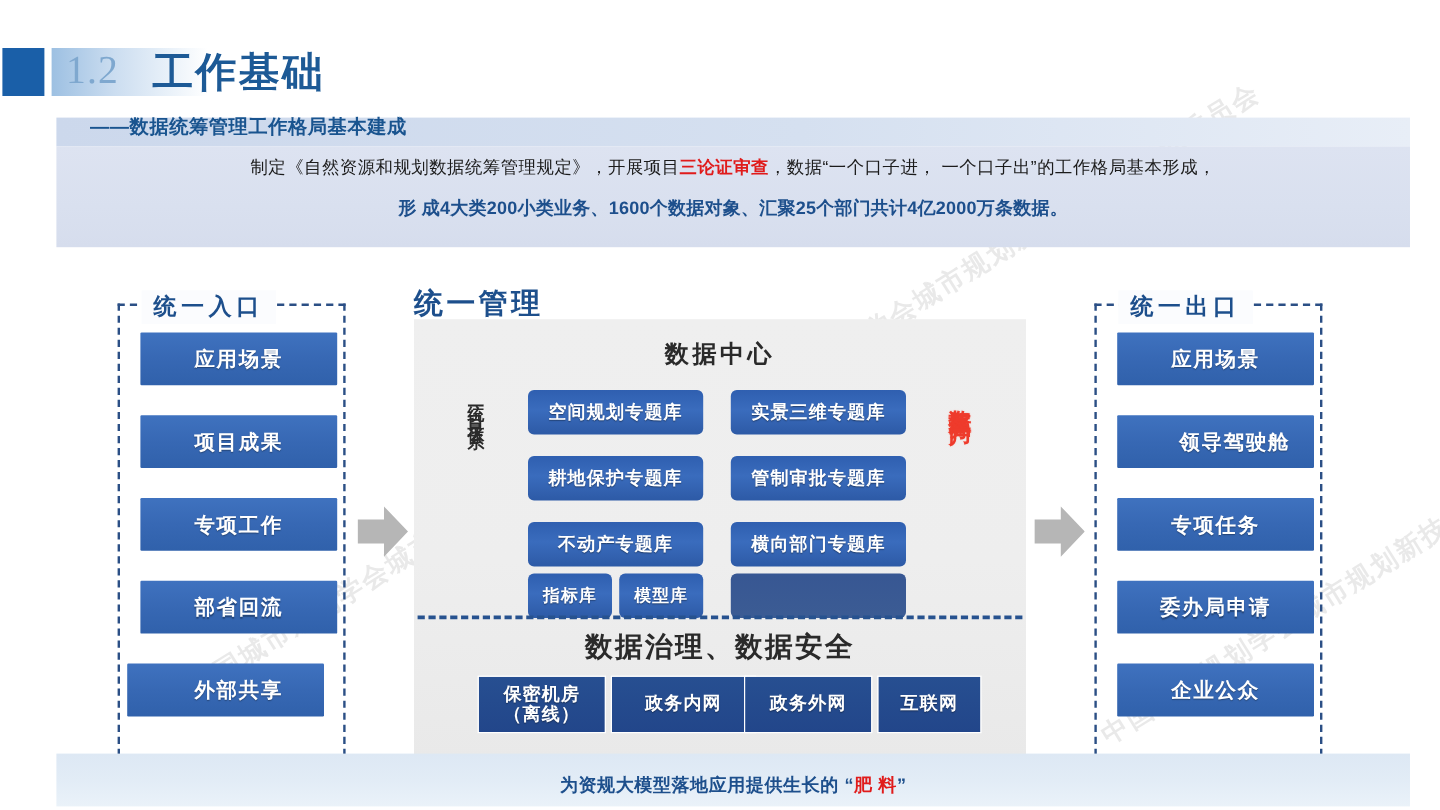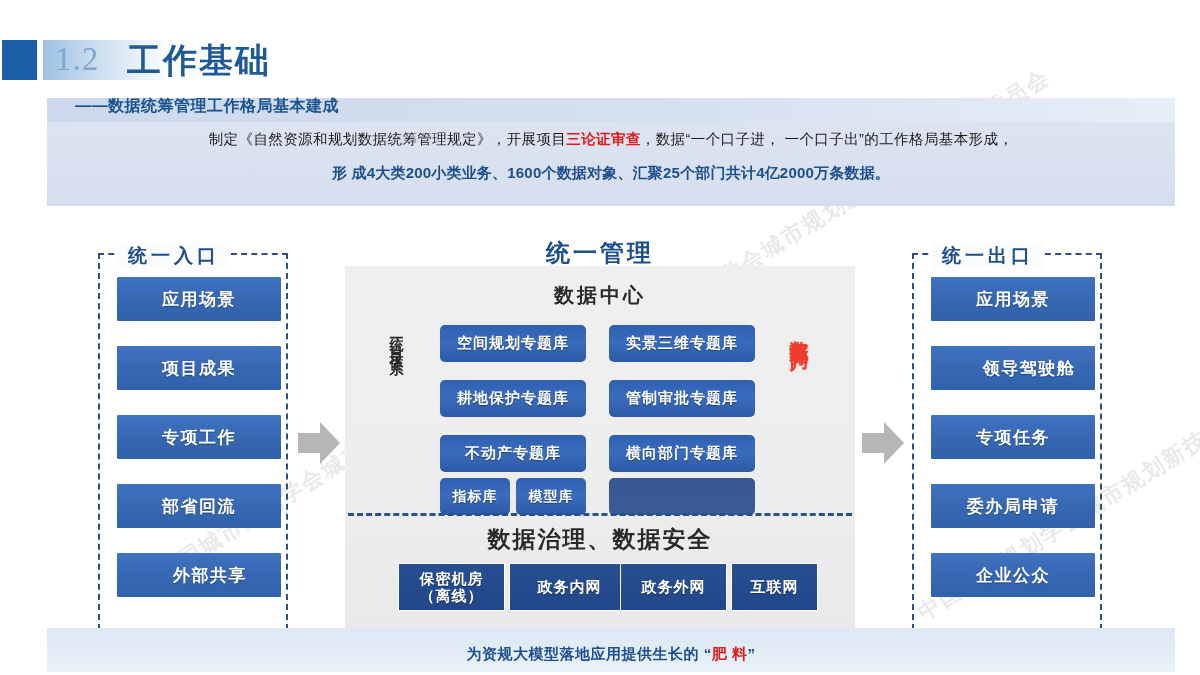--- a/index.html
+++ b/index.html
@@ -120,21 +120,21 @@
   .col-box { width: 164px; height: 44px; }
 
   
   .center-panel {
     position: absolute; left: 345px; top: 36px;
     width: 510px; height: 366px;
     background: linear-gradient(180deg, #efefef 0%, #eeeeee 55%, #e9e9e9 100%);
   }
   .center-title {
     position: absolute; left: 345px; top: 7px;
-    width: 510px; text-align: center;
+    width: 510px; 
     font-size: 24px; font-weight: bold;
     color: #1d4f8c;
     letter-spacing: 3px;
   }
   .dc-title {
     position: absolute; left: 345px; top: 52px;
     width: 510px; text-align: center;
     font-size: 20px; font-weight: bold;
     color: #2a2a2a;
     letter-spacing: 3px;
@@ -271,21 +271,21 @@
   </div>
 
   <div class="diagram">
 
     <div class="col-frame" id="left-frame"></div>
     <div class="col-cap" id="left-cap">统一入口</div>
     <div class="blue-box col-box" style="left:117px; top:47px;">应用场景</div>
     <div class="blue-box col-box" style="left:117px; top:116px;">项目成果</div>
     <div class="blue-box col-box" style="left:117px; top:185px;">专项工作</div>
     <div class="blue-box col-box" style="left:117px; top:254px;">部省回流</div>
-    <div class="blue-box col-box" style="left:117px; top:323px;padding-left:22px;">外部共享</div>
+    <div class="blue-box col-box" style="left:106px; top:323px;padding-left:22px;">外部共享</div>
 
     <div class="arrow" id="arrow-left">
       <svg width="42" height="46" viewBox="0 0 42 46">
           <polygon points="0,13 22,13 22,2 42,23 22,44 22,33 0,33" fill="#b6b6b6"></polygon>
         </svg>
     </div>
 
     <div class="center-title">统一管理</div>
     <div class="center-panel"></div>
     <div class="dc-title">数据中心</div>

